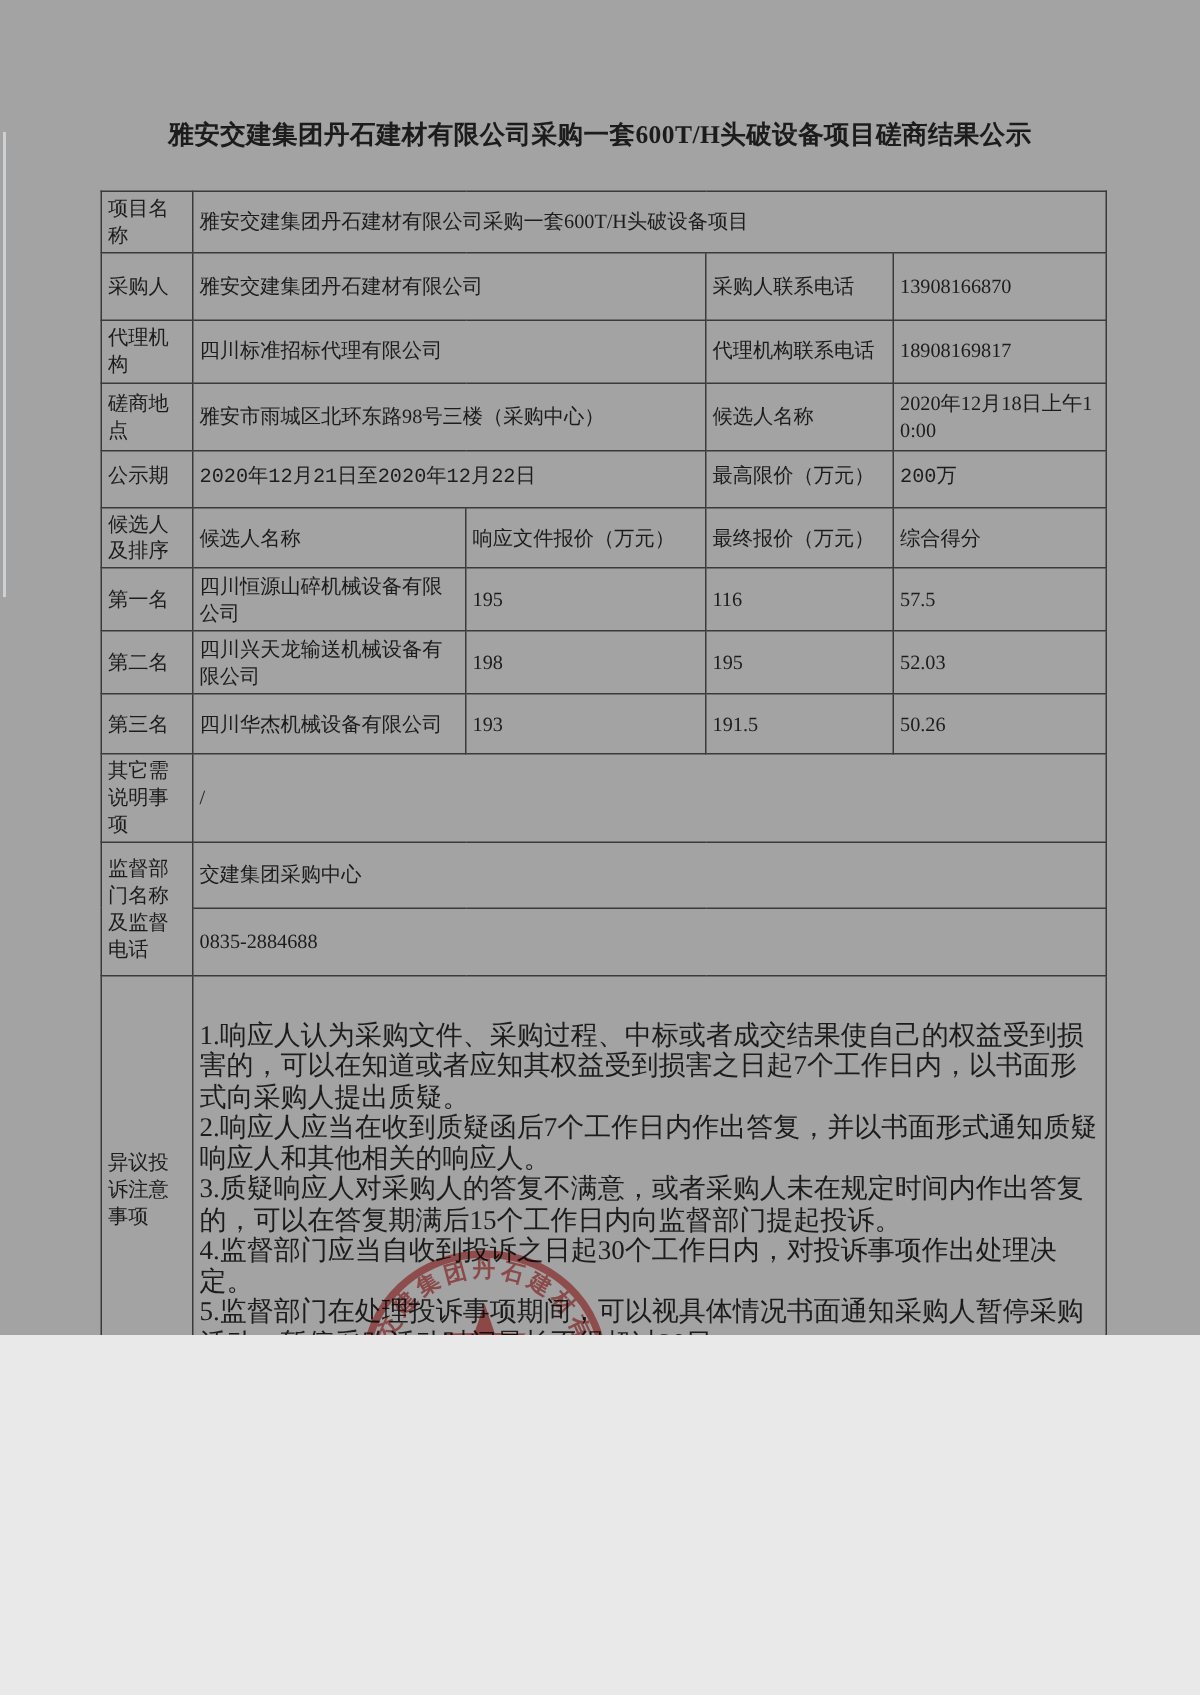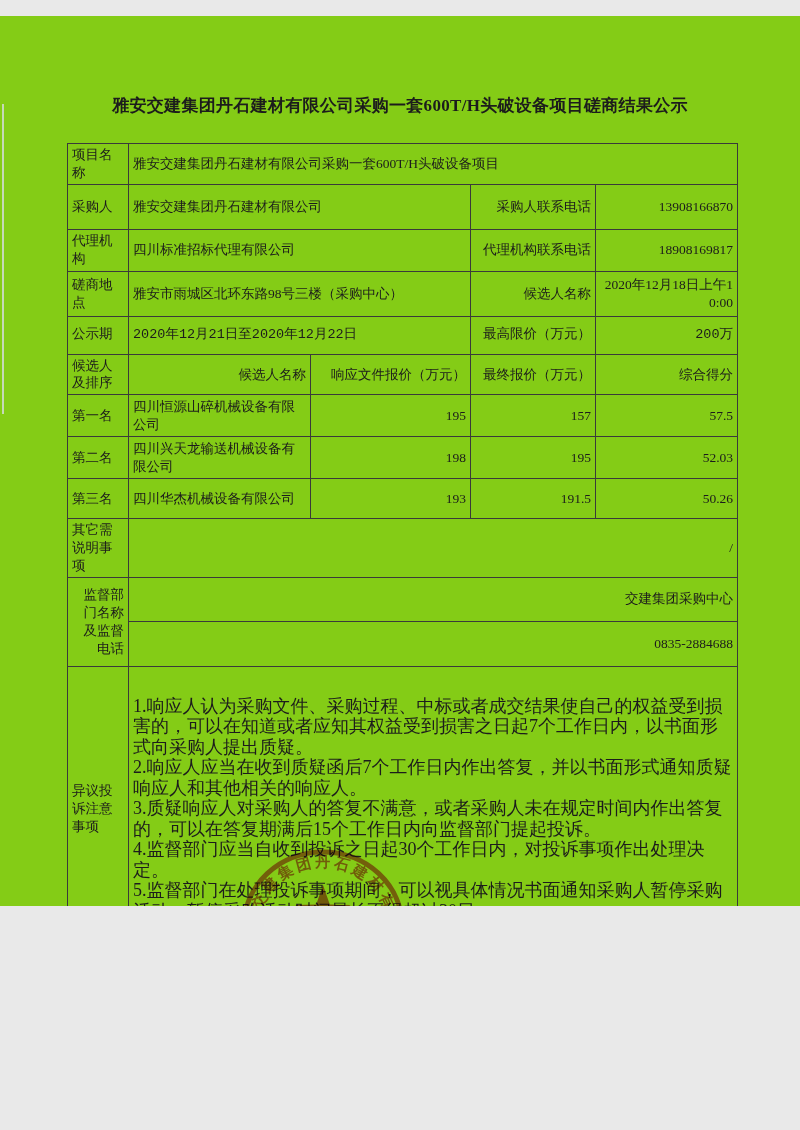--- a/index.html
+++ b/index.html
@@ -1,36 +1,36 @@
 <!DOCTYPE html>
 <html><head>
 <meta charset="utf-8">
 <style>
   html,body{margin:0;padding:0;background:#e9e9e9;}
   .page{
-    position:relative;width:800px;height:890px;margin:16px auto;
-    background:#84cc16;overflow:hidden;
+    position:relative;width:800px;height:890px;margin:0 auto;
+    background:#a3a3a3;overflow:hidden;
     font-family:"Liberation Serif","DejaVu Serif",serif;color:#1c1c1c;
   }
   .scan-edge{position:absolute;left:2px;top:88px;width:2px;height:310px;background:#d7dce0;opacity:.8;}
   .doc-title{
     position:absolute;top:78px;left:0;width:100%;text-align:center;
     font-size:17px;font-weight:bold;letter-spacing:.3px;
   }
   table.main{
     position:absolute;top:127px;left:67px;width:670px;
     border-collapse:collapse;table-layout:fixed;border-radius:19px;
   }
   table.main td{
     border:1.6px solid #3a3a3a;font-size:13.5px;line-height:1.32;
     padding:2px 4px;vertical-align:middle;word-break:break-all;
   }
   td.lab{font-size:13px;padding:2px 2px 2px 3px;}
   td.val{padding-left:7px;}
-  td.ctr{text-align:right;}
+  td.ctr{text-align:left;}
   td.name-cell{padding:2px 26px 2px 5px;line-height:1.3;}
   td.notes-cell{padding:8px 10px 8px 8px;}
   .notes-cell .note-line{font-size:18px;line-height:20.5px;text-align:left;}
   tr.r1{height:39px;} tr.r2{height:45px;} tr.r3{height:42px;} tr.r4{height:45px;}
   tr.r5{height:38px;font-family:Liberation Mono, monospace;} tr.r6{height:37px;} tr.r7{height:42px;} tr.r8{height:42px;}
   tr.r9{height:40px;} tr.r10{height:35px;} tr.r11{height:44px;} tr.r12{height:45px;font-family:Liberation Serif, serif;}
   tr.r13{height:285px;}
   .sig-box{
     position:absolute;left:57px;top:906px;width:688px;height:45px;
     border:1.6px solid #3a3a3a;display:flex;align-items:center;
@@ -94,21 +94,21 @@
         <td class="lab">候选人及排序</td>
         <td class="ctr">候选人名称</td>
         <td class="ctr">响应文件报价（万元）</td>
         <td class="ctr">最终报价（万元）</td>
         <td class="ctr">综合得分</td>
       </tr>
       <tr class="r7">
         <td class="lab">第一名</td>
         <td class="name-cell">四川恒源山碎机械设备有限公司</td>
         <td class="ctr">195</td>
-        <td class="ctr">157</td>
+        <td class="ctr">116</td>
         <td class="ctr">57.5</td>
       </tr>
       <tr class="r8">
         <td class="lab">第二名</td>
         <td class="name-cell">四川兴天龙输送机械设备有限公司</td>
         <td class="ctr">198</td>
         <td class="ctr">195</td>
         <td class="ctr">52.03</td>
       </tr>
       <tr class="r9">

